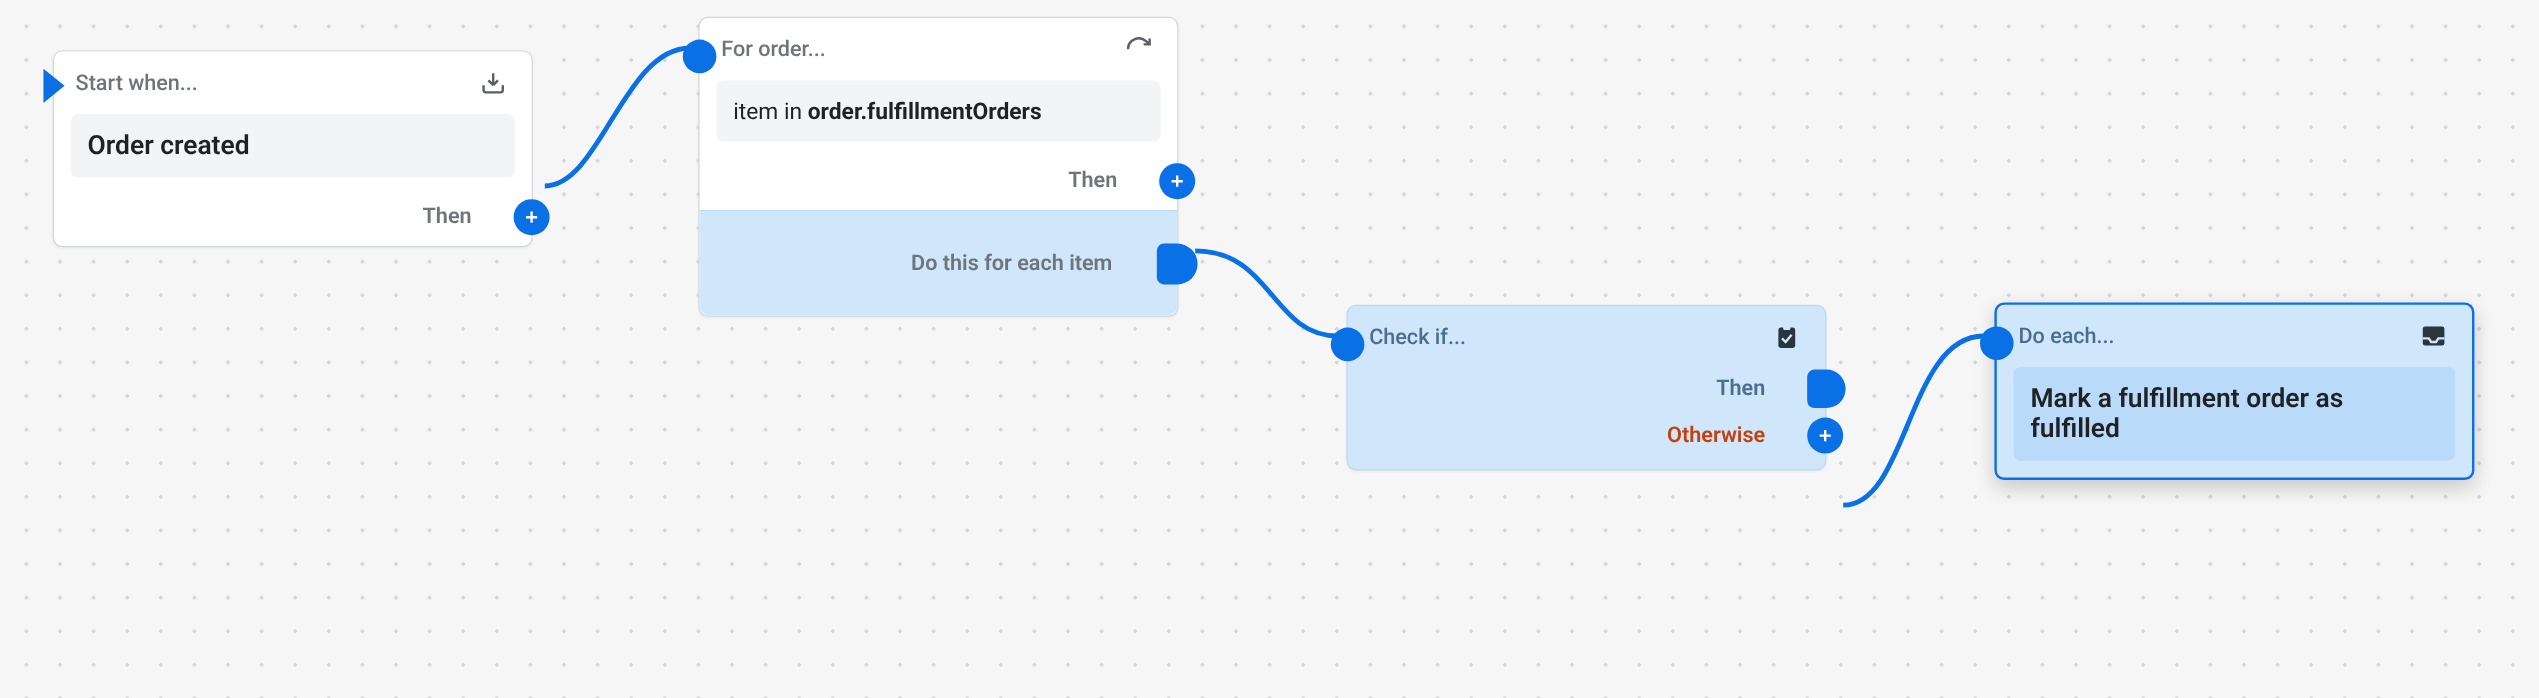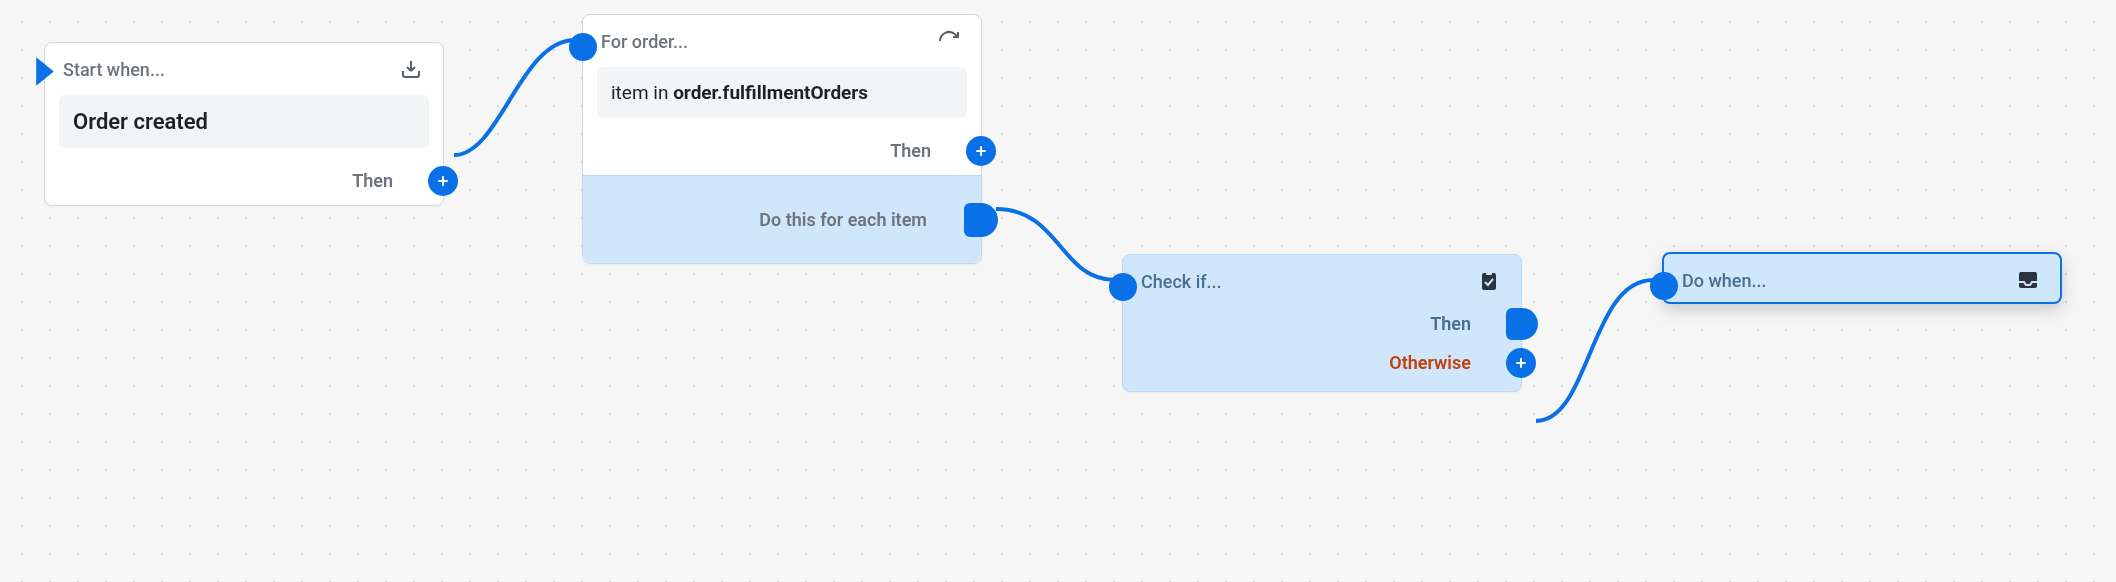--- a/index.html
+++ b/index.html
@@ -220,21 +220,24 @@
       <svg viewBox="0 0 24 24" fill="none" stroke="#fff" stroke-width="3">
           <path d="M12 5v14M5 12h14"></path>
         </svg>
     </span>
   </div>
 </div>
 
 <div class="node node-blue node-selected node-dothis" style="left:1662px; top:252px;">
   <span class="in-dot" style="top:18px;"></span>
   <div class="node-header">
-    <span class="title">Do when...</span>
+    <span class="title">Do each...</span>
     <span class="icon-slot" style="color:#2a3540;">
       <svg width="24" height="24" viewBox="0 0 24 24" fill="currentColor">
           <rect x="3" y="4" width="18" height="16" rx="2"></rect>
           <path d="M3 14h5l2 3h4l2-3h5" stroke="#cfe6fb" stroke-width="2" fill="none"></path>
         </svg>
     </span>
   </div>
+  <div class="node-body body-blue">
+    <span class="body-text"><strong>Mark a fulfillment order as fulfilled</strong></span>
+  </div>
 </div>
 
 </body></html>

